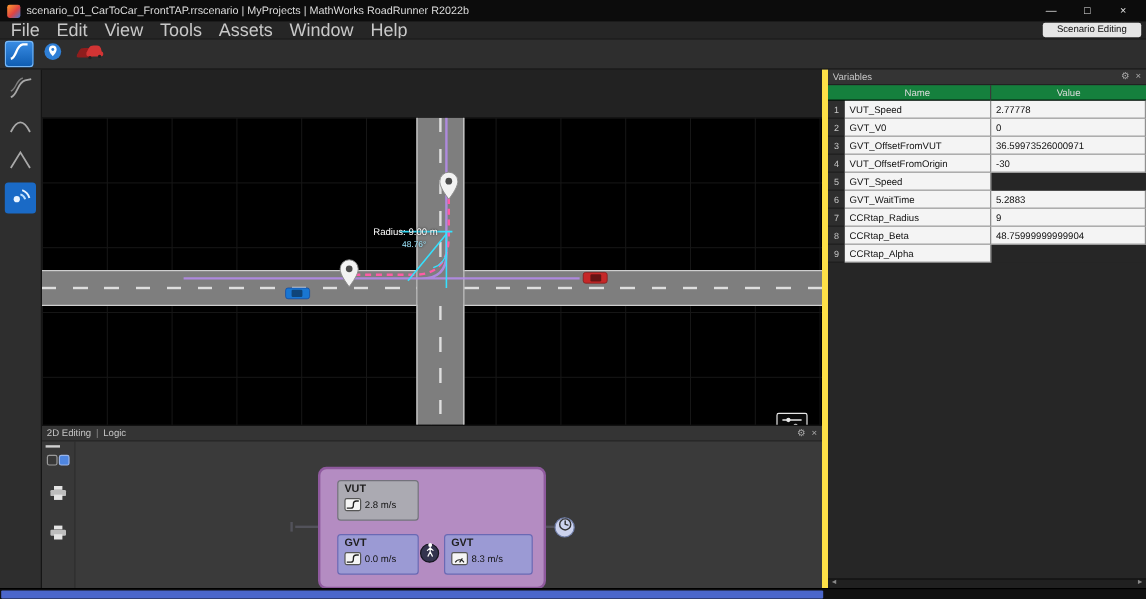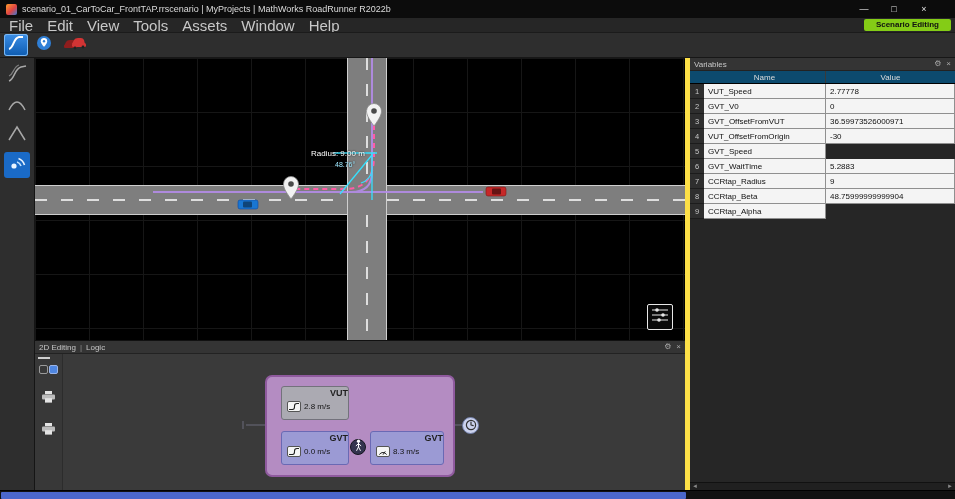--- a/index.html
+++ b/index.html
@@ -1,50 +1,50 @@
 <!DOCTYPE html>
 <html><head>
 <meta charset="utf-8">
 <style>
   * { margin:0; padding:0; box-sizing:border-box; }
   html,body { width:955px; height:499px; overflow:hidden; background:#000;
               font-family:"Liberation Sans", sans-serif; }
   .app { position:relative; width:955px; height:499px; background:#222; display:flex; flex-direction:column; }
 
   
-  .titlebar { height:18px; background:#0c0c0c; display:flex; align-items:center; gap:5px; padding:0 16px 0 6px; }
+  .titlebar { height:18px; background:#0c0c0c; display:flex; align-items:center; gap:5px; padding:0 4px 0 6px; }
   .appicon { width:11px; height:11px; border-radius:2px;
              background:linear-gradient(135deg,#ff9f2e 0%,#e04343 55%,#3a7bd5 100%); }
   .wtitle { font-size:9px; color:#dcdcdc; white-space:nowrap; }
   .wincontrols { margin-left:auto; display:flex; height:100%; }
   .winbtn { width:30px; height:100%; display:flex; align-items:center; justify-content:center;
             font-size:9px; color:#e0e0e0; }
 
   
   .menubar { height:14px; background:#262626; display:flex; align-items:center; padding-left:2px; }
   .menuitem { font-size:15px; color:#c8c8c8; padding:0 7px; }
-  .badge { margin-left:auto; margin-right:4px; background:#84cc16; color:#111; font-size:8px;
-           font-weight:bold; padding:1px 12px; border-radius:2px; line-height:10px; }
+  .badge { margin-left:auto; margin-right:4px; background:#e5e5e5; color:#111; font-size:8px;
+           font-weight:normal; padding:1px 12px; border-radius:2px; line-height:10px; }
 
   
   .toolbar { height:26px; background:#2e2e2e; border-top:1px solid #1b1b1b; border-bottom:1px solid #171717;
              display:flex; align-items:center; gap:4px; padding-left:4px; }
   .tool { width:24px; height:22px; border-radius:3px; display:flex; align-items:center; justify-content:center; }
   .tool.active { background:linear-gradient(#3b8ee6,#0d5bb0); box-shadow:inset 0 0 0 1px #79b8f5; }
   .tool.wide { width:30px; }
 
   
   .main { display:flex; height:432px; }
 
   .sidebar { width:35px; background:#2e2e2e; border-right:1px solid #151515; display:flex;
              flex-direction:column; align-items:center; padding-top:4px; gap:4px; }
   .side-tool { width:26px; height:26px; border-radius:3px; display:flex; align-items:center; justify-content:center; }
   .side-tool.selected { background:#1a6ac6; }
 
-  .center { width:650px; display:flex; flex-direction:column; }
+  .center { width:650px; display:flex; flex-direction:column;margin-top:40px; }
 
   
   .viewport { position:relative; height:282px; overflow:hidden; background-color:#000;
               background-image:linear-gradient(#161616 1px,transparent 1px),
                                linear-gradient(90deg,#161616 1px,transparent 1px);
               background-size:54px 54px; }
   .road-h { position:absolute; left:0; right:0; top:127px; height:30px; background:#7e7e7e;
             border-top:1px solid #cfcfcf; border-bottom:1px solid #cfcfcf; }
   .road-v { position:absolute; top:0; bottom:0; left:312px; width:40px; background:#7e7e7e;
             border-left:1px solid #cfcfcf; border-right:1px solid #cfcfcf; }
@@ -77,21 +77,21 @@
                  flex-direction:column; align-items:center; }
   .tab-dash { width:12px; height:2px; background:#cfcfcf; margin:3px auto 6px 3px; }
   .seg-toggle { display:flex; gap:1px; margin-bottom:16px; }
   .seg { width:9px; height:9px; border:1.5px solid #9a9a9a; border-radius:2px; }
   .seg.on { background:#4f86e0; border-color:#9ab4e8; }
   .strip-icon { margin-bottom:14px; display:flex; }
   .logic-canvas { position:relative; flex:1; background:#3a3a3a; }
 
   .container-node { position:absolute; left:202px; top:21px; width:190px; height:102px;
                     background:#b48cc2; border:2px solid #8f5a9e; border-radius:7px; }
-  .node { position:absolute; border-radius:3px; overflow:hidden;text-align:right; }
+  .node { position:absolute; border-radius:3px; overflow:hidden; }
   .node.vut  { left:14px; top:9px;  width:68px; height:34px; background:#abaab2; border:1px solid #73727c; }
   .node.gvt1 { left:14px; top:54px; width:68px; height:34px; background:#9b9ad4; border:1px solid #6a69b4; }
   .node.gvt2 { left:103px; top:54px; width:74px; height:34px; background:#9b9ad4; border:1px solid #6a69b4; }
   .ntitle { font-size:9px; font-weight:bold; color:#1f1f1f; padding:2px 0 0 5px; line-height:9px; }
   .nrow { display:flex; align-items:center; gap:3px; padding:3px 12px 0 5px; }
   .nicon { width:14px; height:11px; background:#f5f5f5; border:1px solid #555; border-radius:2px;
            display:flex; align-items:center; justify-content:center; }
   .nspeed { font-size:8px; color:#141414; }
   .person-badge { position:absolute; left:83px; top:62px; width:16px; height:16px; background:#33334e;
                   border:1px solid #15151f; border-radius:50%; display:flex; align-items:center;
@@ -99,21 +99,21 @@
   .clock-badge { position:absolute; left:399px; top:63px; width:17px; height:17px; background:#ccd3ee;
                  border:1px solid #707ea8; border-radius:50%; display:flex; align-items:center;
                  justify-content:center; }
   .stub { position:absolute; background:#52525a; }
   .stub-left { left:183px; top:70px; width:19px; height:2px; }
   .stub-left-cap { left:179px; top:67px; width:2px; height:8px; }
   .stub-right { left:392px; top:70px; width:7px; height:2px; }
 
   
   .varpanel { width:270px; background:#262626; border-left:5px solid #fde047; display:flex; flex-direction:column; }
-  .vhead { display:flex; height:13px; background:#0c4a6e; border-bottom:1px solid #000; }
+  .vhead { display:flex; height:13px; background:#15803d; border-bottom:1px solid #000; }
   .vhead > div { display:flex; align-items:center; justify-content:center; font-size:8px; color:#dcdcdc; }
   .cnum { width:14px; }
   .cname { width:122px; border-right:1px solid #3a3a3a; }
   .cval { flex:1; }
   .vrow { display:flex; height:15px; }
   .vnum { width:14px; background:#2e2e2e; color:#c8c8c8; font-size:7.5px; display:flex; align-items:center;
           justify-content:center; border-bottom:1px solid #1c1c1c; }
   .vname,.vval { background:#f4f4f4; color:#101010; font-size:8px; display:flex; align-items:center;
                  padding-left:4px; border-right:1px solid #8f8f8f; border-bottom:1px solid #8f8f8f; }
   .vname { width:122px; }

